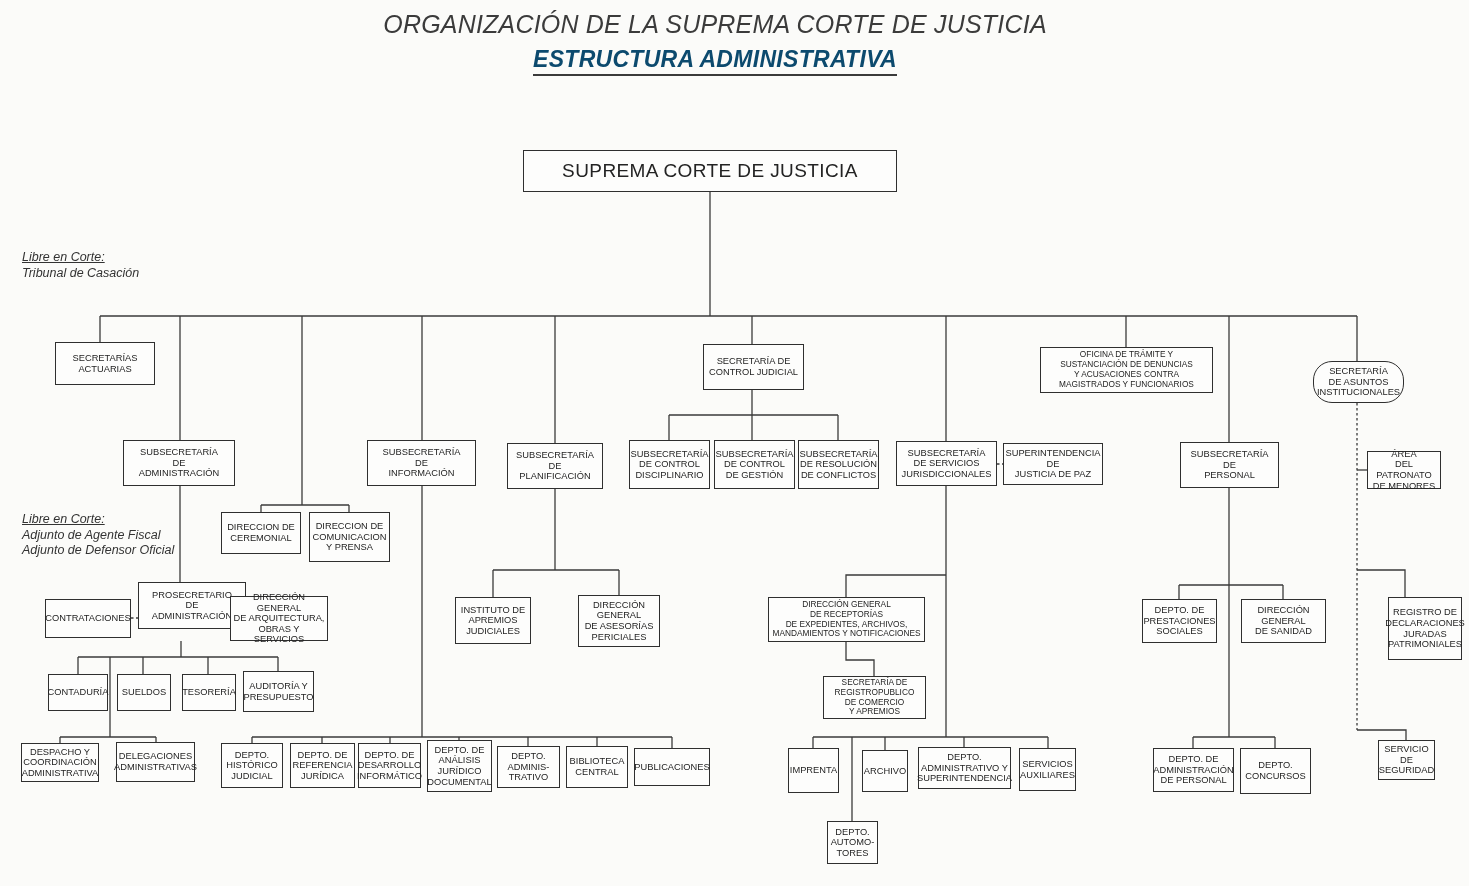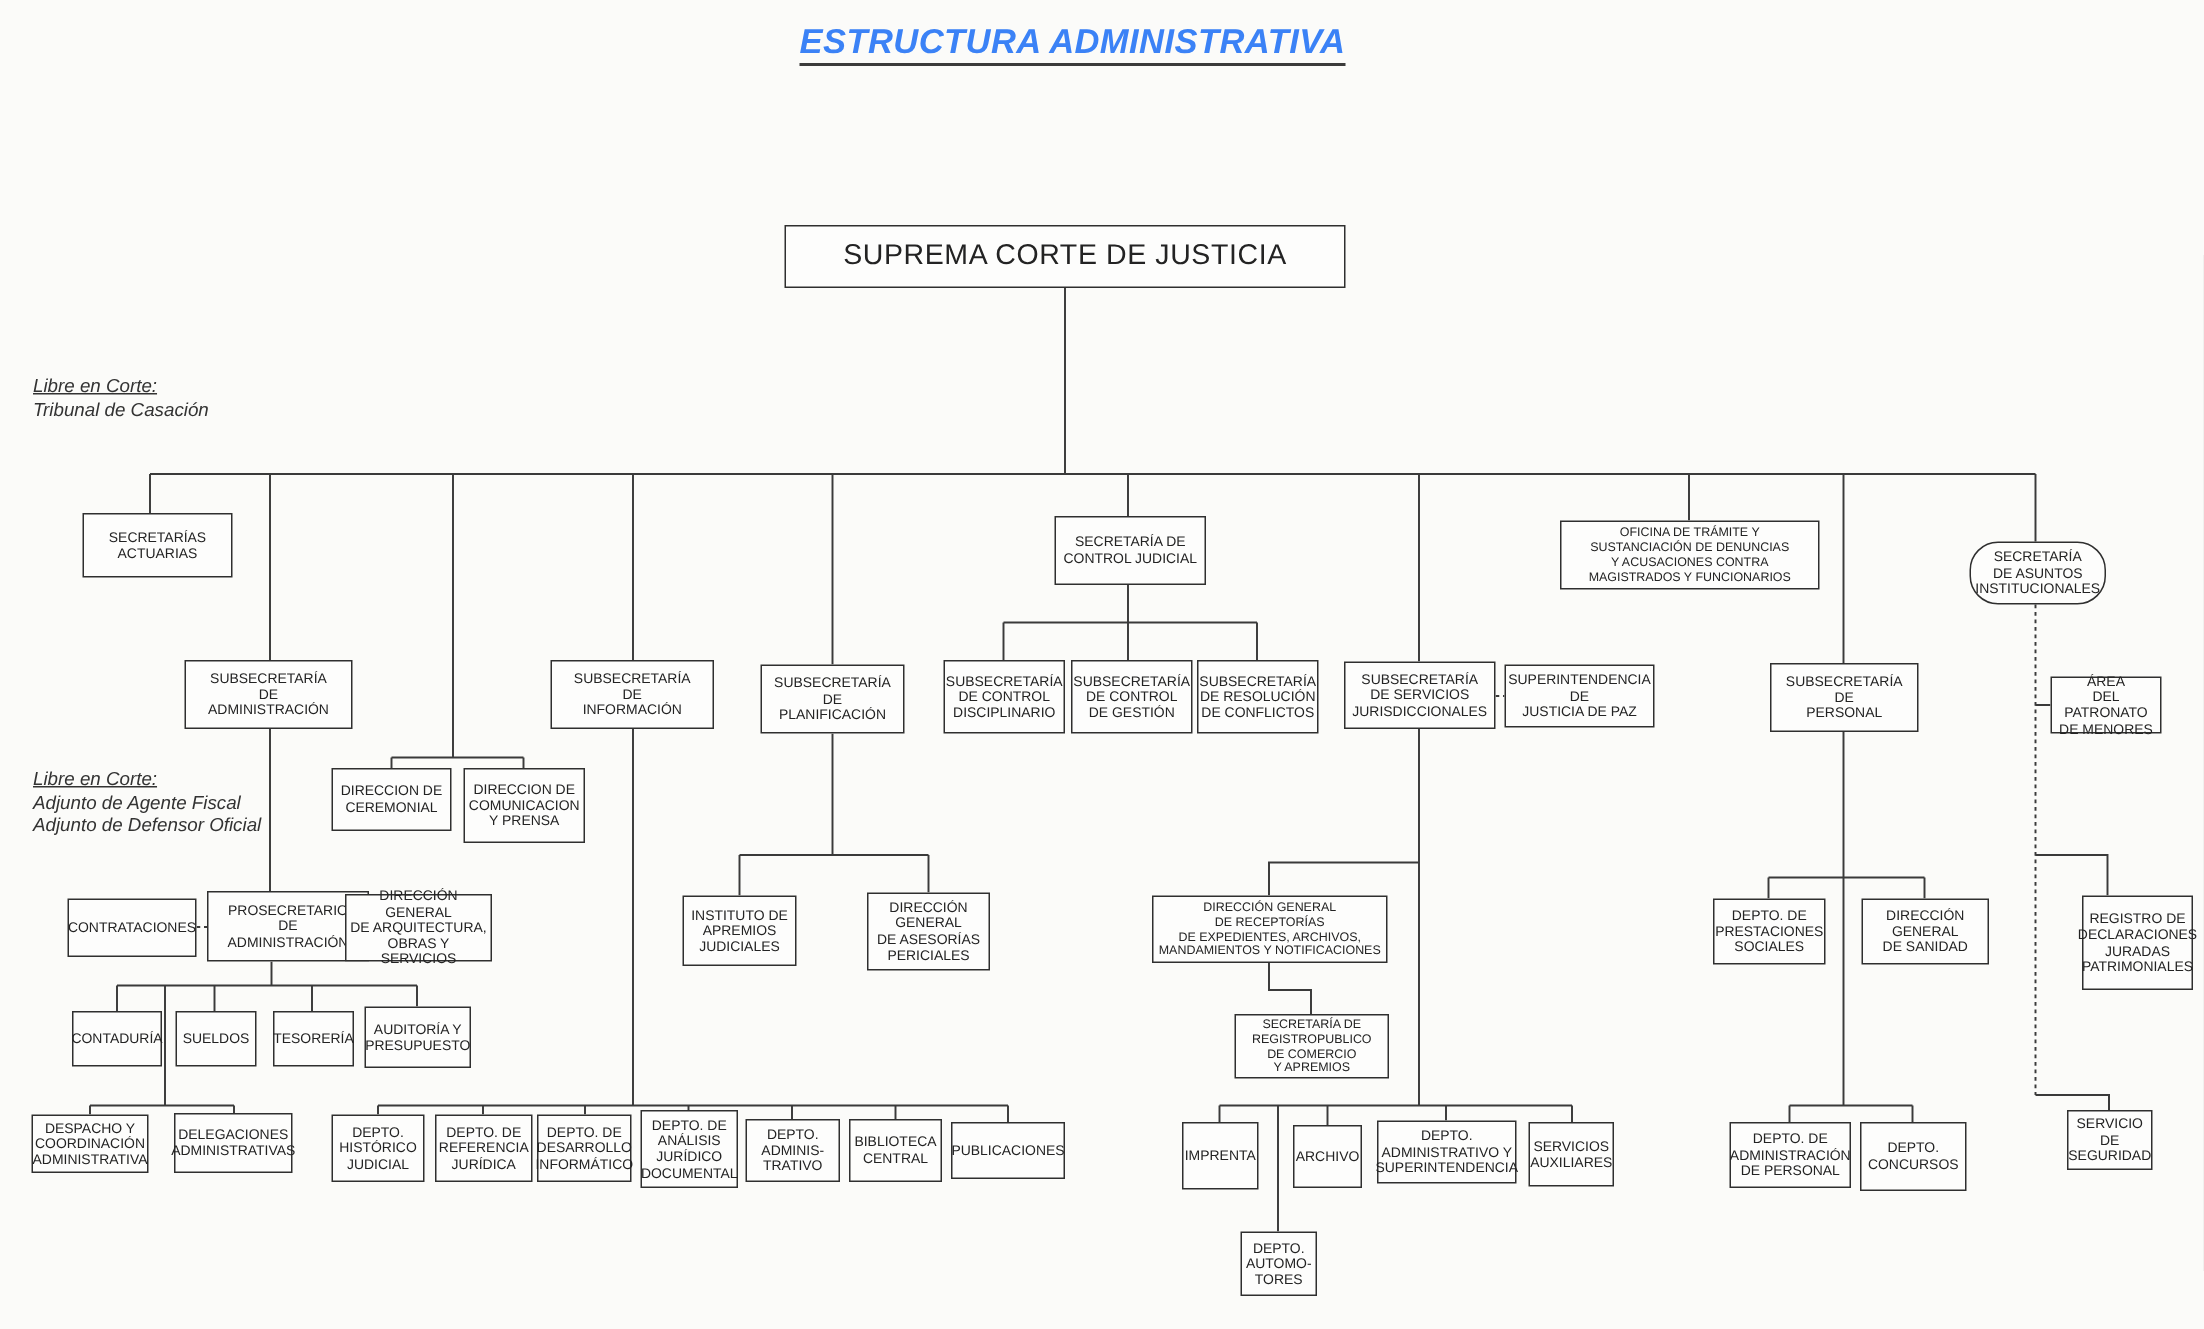--- a/index.html
+++ b/index.html
@@ -8,21 +8,21 @@
   html,body{margin:0;padding:0;background:#e8e8e6;}
   .canvas{
     position:relative;width:1469px;height:886px;background:var(--bg);
     font-family:"Liberation Sans",sans-serif;overflow:hidden;color:var(--text);
   }
   svg.wires{position:absolute;left:0;top:0;width:1469px;height:886px;}
   svg.wires polyline{fill:none;stroke:var(--line);stroke-width:1.3;}
   svg.wires polyline.dashed{stroke-dasharray:2.5,2.5;}
   .titles{position:absolute;left:365px;top:8px;width:700px;text-align:center;}
   .t1,.t2{font-style:italic;font-size:25px;color:#3b3b3b;letter-spacing:.2px;line-height:32px;white-space:nowrap;}
-  .t3{display:inline-block;margin-top:6px;font-style:italic;font-weight:bold;font-size:23px;color:#3b82f6;
+  .t3{display:inline-block;margin-top:6px;font-style:italic;font-weight:bold;font-size:23px;color:#0c4a6e;
       border-bottom:2.2px solid #3b3b3b;padding-bottom:1px;letter-spacing:.3px;white-space:nowrap;}
   .annot{position:absolute;font-style:italic;font-size:12.5px;color:#333;line-height:15.5px;}
   .annot .hd{text-decoration:underline;}
   .node{
     position:absolute;border:1.4px solid var(--border);background:var(--boxbg);
     display:flex;align-items:center;justify-content:center;text-align:center;
     white-space:pre-line;font-size:9.3px;line-height:1.14;box-sizing:border-box;padding:1px 2px;
   }
   .node.root{font-size:19px;letter-spacing:.4px;}
   .node.small{font-size:8.3px;line-height:1.18;}
@@ -94,20 +94,21 @@
       <polyline points="252,737 252,743"></polyline>
       <polyline points="322,737 322,743"></polyline>
       <polyline points="390,737 390,743"></polyline>
       <polyline points="459,737 459,740"></polyline>
       <polyline points="528,737 528,746"></polyline>
       <polyline points="597,737 597,746"></polyline>
       <polyline points="672,737 672,748"></polyline>
     </svg>
 
   <div class="titles">
+    <div class="t1">ORGANIZACIÓN DE LA SUPREMA CORTE DE JUSTICIA</div>
     <div class="t3">ESTRUCTURA ADMINISTRATIVA</div>
   </div>
 
   <div class="annot" style="left:22px;top:250px;">
     <div class="hd">Libre en Corte:</div>
     <div>Tribunal de Casación</div>
   </div>
 
   <div class="annot" style="left:22px;top:512px;">
     <div class="hd">Libre en Corte:</div>
@@ -127,21 +128,21 @@
       <div class="node" style="left: 309px; top: 512px; width: 81px; height: 50px;">DIRECCION DE
 COMUNICACION
 Y PRENSA</div>
       <div class="node" style="left: 367px; top: 440px; width: 109px; height: 46px;">SUBSECRETARÍA
 DE
 INFORMACIÓN</div>
       <div class="node" style="left: 507px; top: 443px; width: 96px; height: 46px;">SUBSECRETARÍA
 DE
 PLANIFICACIÓN</div>
       <div class="node" style="left: 45px; top: 599px; width: 86px; height: 39px;">CONTRATACIONES</div>
-      <div class="node" style="left: 138px; top: 594px; width: 108px; height: 47px;">PROSECRETARIO
+      <div class="node" style="left: 138px; top: 582px; width: 108px; height: 47px;">PROSECRETARIO
 DE
 ADMINISTRACIÓN</div>
       <div class="node" style="left: 230px; top: 596px; width: 98px; height: 45px;">DIRECCIÓN GENERAL
 DE ARQUITECTURA,
 OBRAS Y SERVICIOS</div>
       <div class="node" style="left: 48px; top: 674px; width: 60px; height: 37px;">CONTADURÍA</div>
       <div class="node" style="left: 117px; top: 674px; width: 54px; height: 37px;">SUELDOS</div>
       <div class="node" style="left: 182px; top: 674px; width: 54px; height: 37px;">TESORERÍA</div>
       <div class="node" style="left: 243px; top: 671px; width: 71px; height: 41px;">AUDITORÍA Y
 PRESUPUESTO</div>

